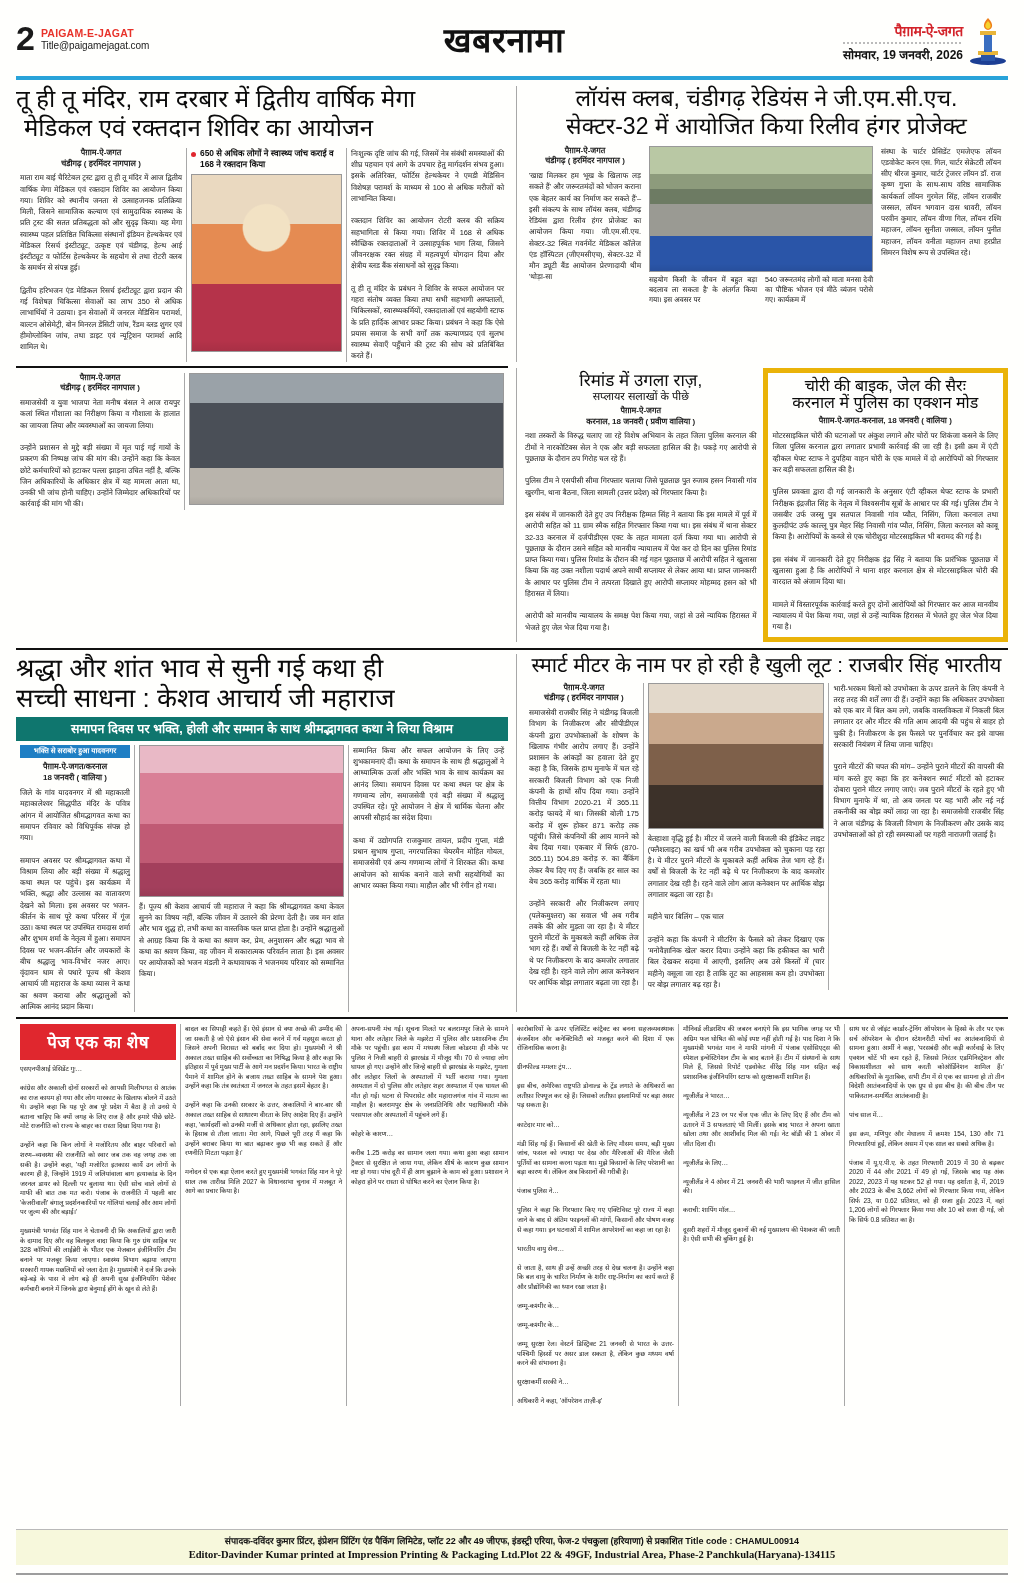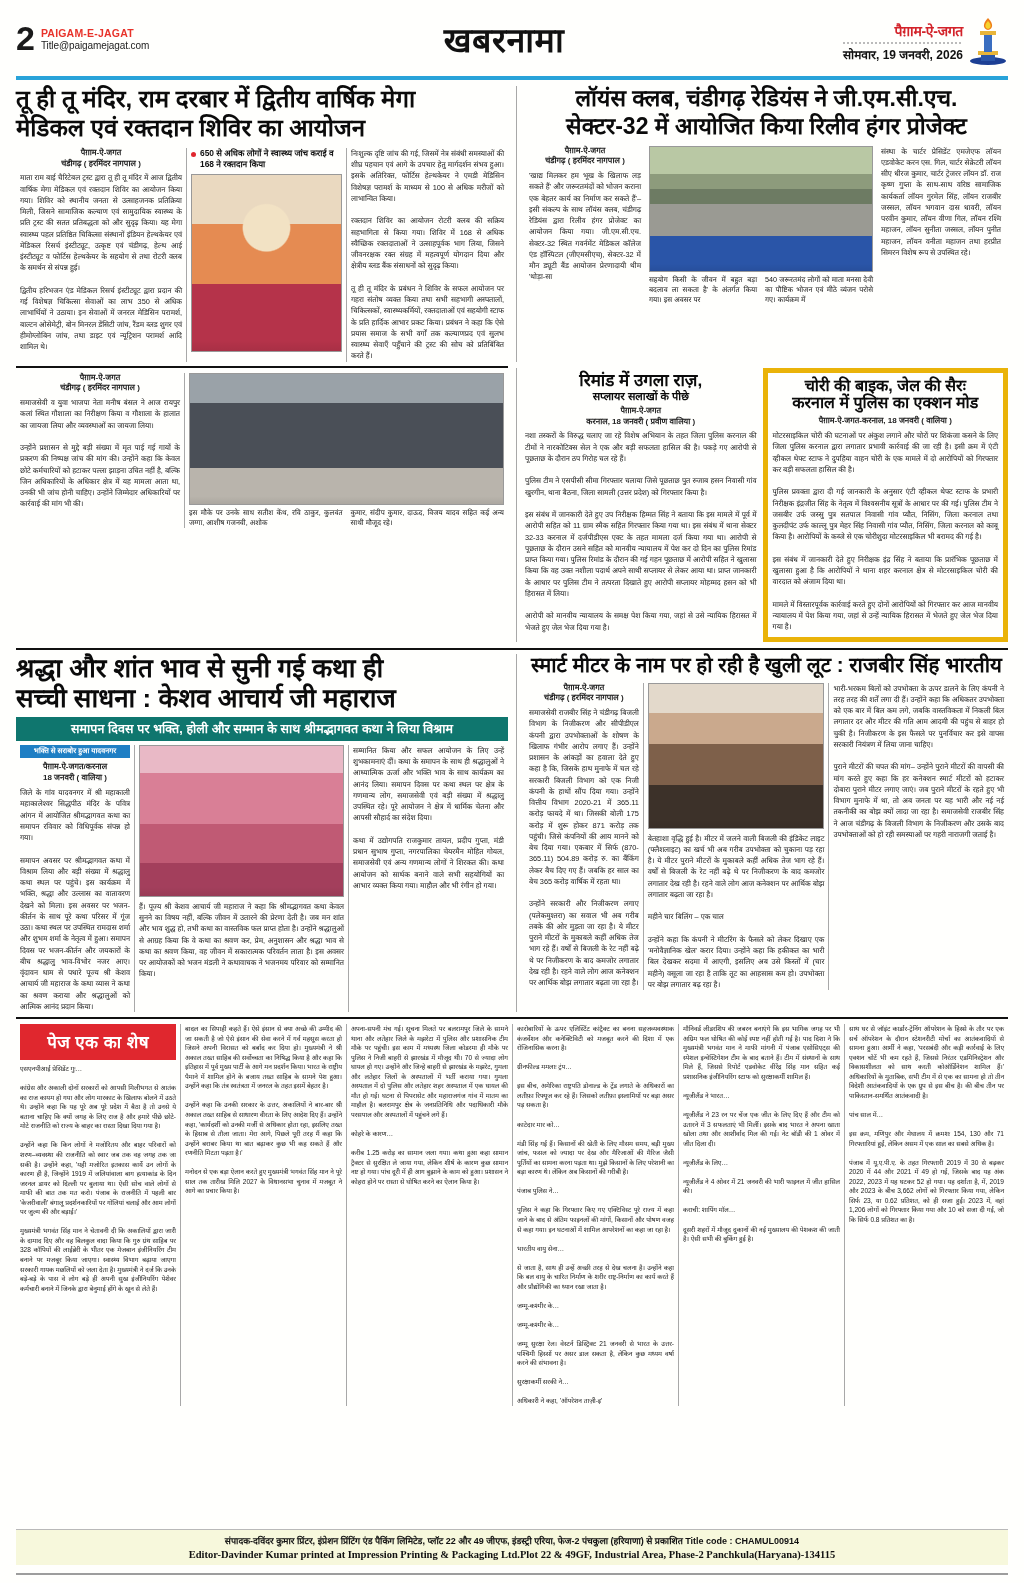--- a/index.html
+++ b/index.html
@@ -46,21 +46,21 @@
   .mh-right-txt { text-align: right; }
   .paper-name { color: #d3232a; font-size: 14px; font-weight: bold; letter-spacing: -0.3px; }
   .dotline { height: 2px; background: repeating-linear-gradient(90deg,#bbb 0 2px,transparent 2px 4px); margin: 1.5px 0 2px; }
   .paper-date { font-size: 12px; font-weight: bold; color: #111; }
   .torch { width: 40px; height: 48px; position: relative; }
 
   .rule-blue { height: 4px; background: #29a3d9; margin: 2px 16px 0; }
 
   
   .hl {
-    font-weight: bold; color: #0b0b0b; line-height: 1.12;
+    font-weight: normal; color: #0b0b0b; line-height: 1.12;
     font-family: "Liberation Sans", sans-serif;
   }
   .byline { text-align: center; font-size: 8px; font-weight: bold; color: #222; line-height: 1.35; }
   .body-txt {
     font-size: 7.4px; line-height: 1.52; color: #181818; text-align: justify;
     font-family: "Liberation Sans", sans-serif; letter-spacing: -0.05px;
   }
   .body-txt.tiny { font-size: 6.6px; line-height: 1.45; }
   .cap { font-size: 7.2px; line-height: 1.45; text-align: justify; color: #141414; }
   .hr-black { border-top: 2px solid #111; }
@@ -166,21 +166,21 @@
     </div>
   </div>
 
   <div class="rule-blue"></div>
 
   <div class="content" style="margin-top:6px;">
     <div class="row">
 
       <div class="left-half">
         <div class="hl" style="font-size:24px;">तू ही तू मंदिर, राम दरबार में द्वितीय वार्षिक मेगा</div>
-        <div class="hl" style="font-size:24px;margin-top:2px;">मेडिकल एवं रक्तदान शिविर का आयोजन</div>
+        <div class="hl" style="font-size:24px;margin-top:2px;margin-left:8px;">मेडिकल एवं रक्तदान शिविर का आयोजन</div>
 
         <div class="row" style="margin-top:6px;">
           <div class="col" style="width:170px;">
             <div class="byline">पैग़ाम-ऐ-जगत</div>
             <div class="byline">चंडीगढ़ ( हरमिंदर नागपाल )</div>
             <div class="body-txt" style="margin-top:3px;white-space:pre-line;">माता राम बाई चैरिटेबल ट्रस्ट द्वारा तू ही तू मंदिर में आज द्वितीय वार्षिक मेगा मेडिकल एवं रक्तदान शिविर का आयोजन किया गया। शिविर को स्थानीय जनता से उत्साहजनक प्रतिक्रिया मिली, जिसने सामाजिक कल्याण एवं सामुदायिक स्वास्थ्य के प्रति ट्रस्ट की सतत प्रतिबद्धता को और सुदृढ़ किया। यह मेगा स्वास्थ्य पहल प्रतिष्ठित चिकित्सा संस्थानों इंडियन हेल्थकेयर एवं मेडिकल रिसर्च इंस्टीट्यूट, उत्कृष्ट एवं चंडीगढ़, हेल्थ आई इंस्टीट्यूट व फोर्टिस हेल्थकेयर के सहयोग से तथा रोटरी क्लब के समर्थन से संपन्न हुई।
 
 द्वितीय हरिभजन एंड मेडिकल रिसर्च इंस्टीट्यूट द्वारा प्रदान की गई विशेषज्ञ चिकित्सा सेवाओं का लाभ 350 से अधिक लाभार्थियों ने उठाया। इन सेवाओं में जनरल मेडिसिन परामर्श, बाल्टन ओसेमेट्री, बोन मिनरल डेंसिटी जांच, रैंडम ब्लड शुगर एवं हीमोग्लोबिन जांच, तथा डाइट एवं न्यूट्रिशन परामर्श आदि शामिल थे।</div>
           </div>
           <div class="col vrule" style="width:160px;">
@@ -239,28 +239,20 @@
         <div class="row" style="margin-top:5px;">
           <div class="col" style="width:168px;">
             <div class="byline">पैग़ाम-ऐ-जगत</div>
             <div class="byline">चंडीगढ़ ( हरमिंदर नागपाल )</div>
             <div class="body-txt" style="margin-top:3px;white-space:pre-line;">समाजसेवी व युवा भाजपा नेता मनीष बंसल ने आज रायपुर कलां स्थित गौशाला का निरीक्षण किया व गौशाला के हालात का जायजा लिया और व्यवस्थाओं का जायजा लिया।
 
 उन्होंने प्रशासन से मुद्दे बड़ी संख्या में मृत पाई गई गायों के प्रकरण की निष्पक्ष जांच की मांग की। उन्होंने कहा कि केवल छोटे कर्मचारियों को हटाकर पल्ला झाड़ना उचित नहीं है, बल्कि जिन अधिकारियों के अधिकार क्षेत्र में यह मामला आता था, उनकी भी जांच होनी चाहिए। उन्होंने जिम्मेदार अधिकारियों पर कार्रवाई की मांग भी की।</div>
           </div>
           <div class="col vrule" style="width:324px;">
             <div class="photo ph-group" style="height:132px;border:1px solid #999;"></div>
-            <div class="row" style="margin-top:3px;">
-              <div style="width:50%;padding-right:4px;">
-                <div class="cap">इस मौके पर उनके साथ सतीश केंथ, रवि ठाकुर, कुलवंत जग्गा, आशीष गजनवी, अशोक</div>
-              </div>
-              <div style="width:50%;padding-left:4px;">
-                <div class="cap">कुमार, संदीप कुमार, दाऊद, विजय यादव सहित कई अन्य साथी मौजूद रहे।</div>
-              </div>
-            </div>
           </div>
         </div>
       </div>
 
       <div class="gutter"></div>
 
       <div class="right-half vrule" style="padding-left:8px;">
         <div class="row">
 
           <div style="width:238px;padding-right:6px;">

